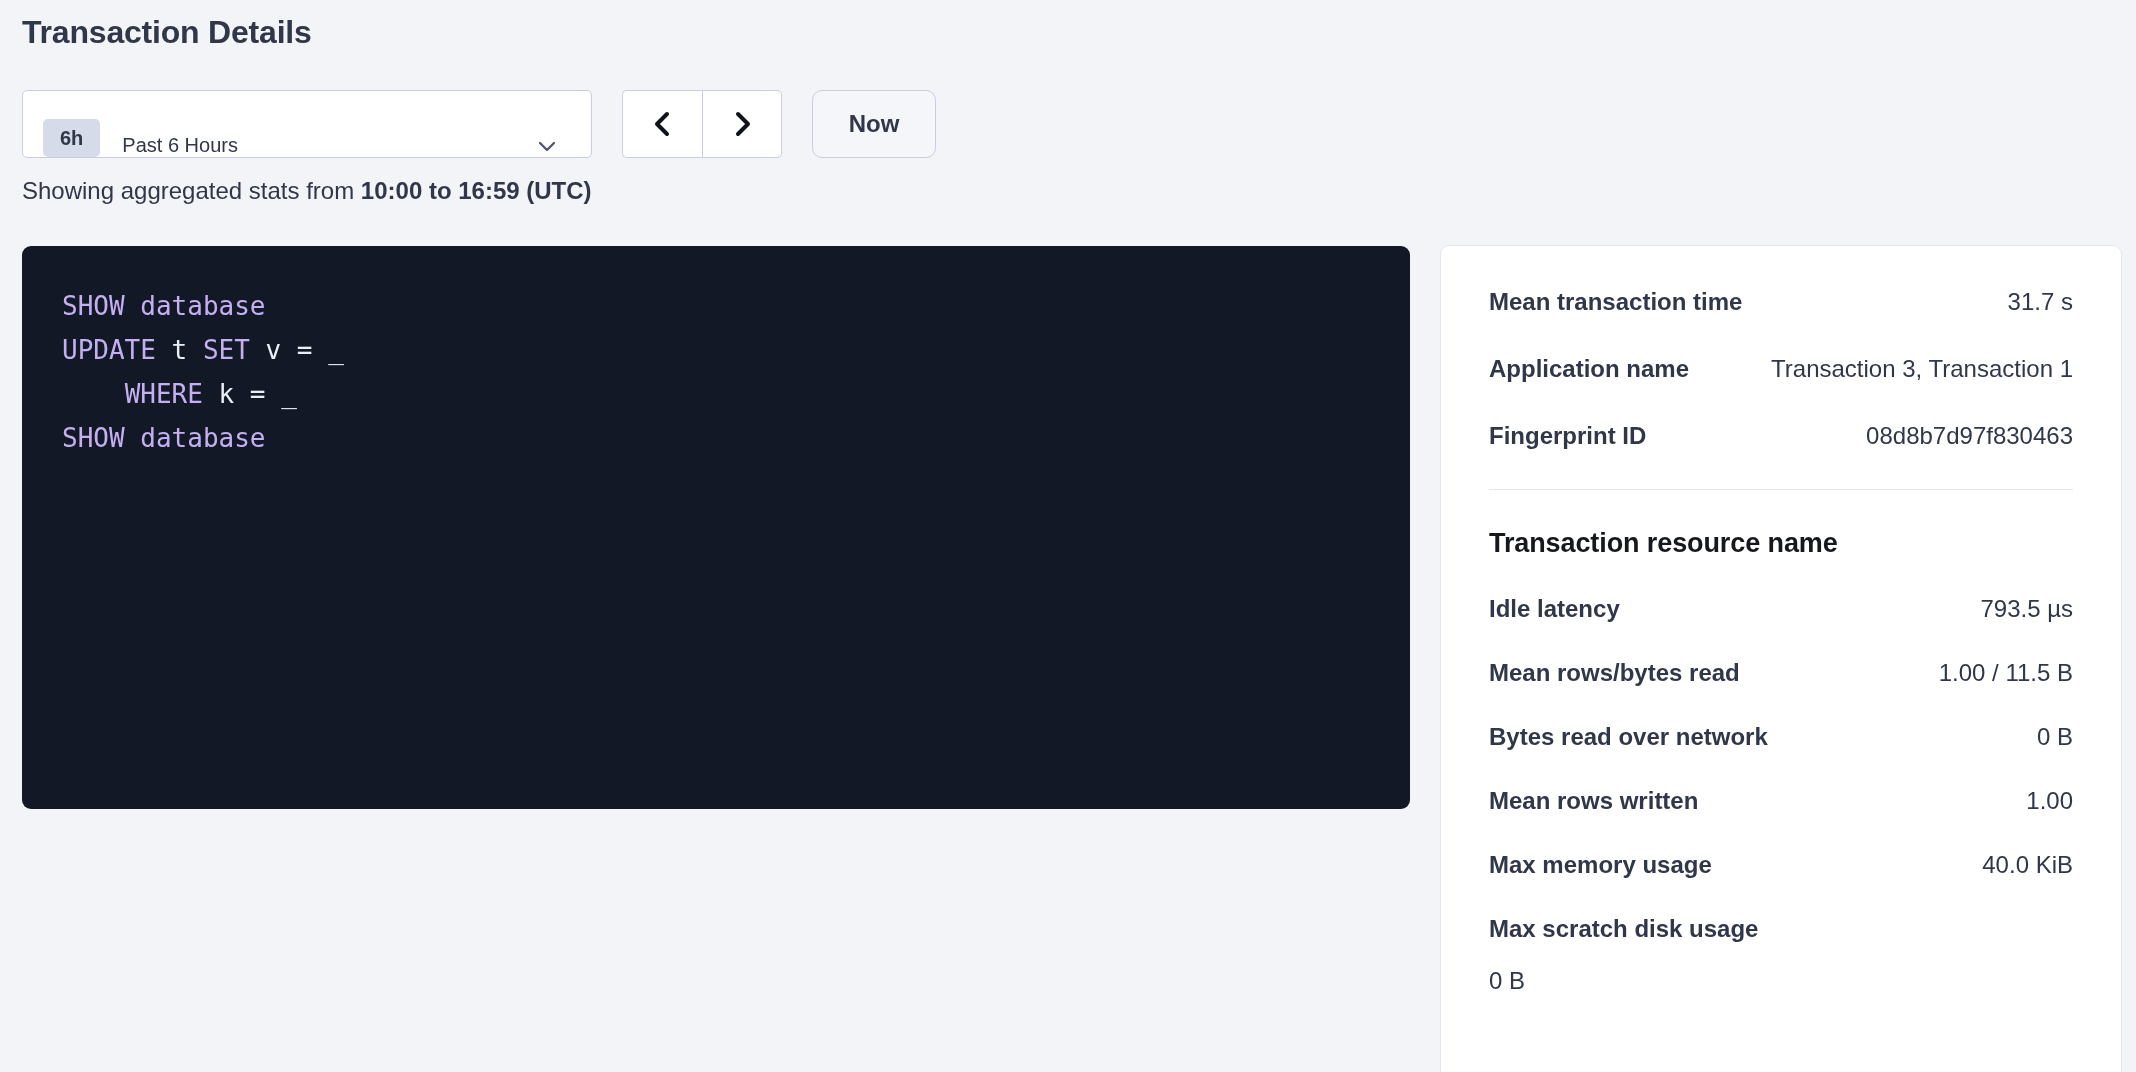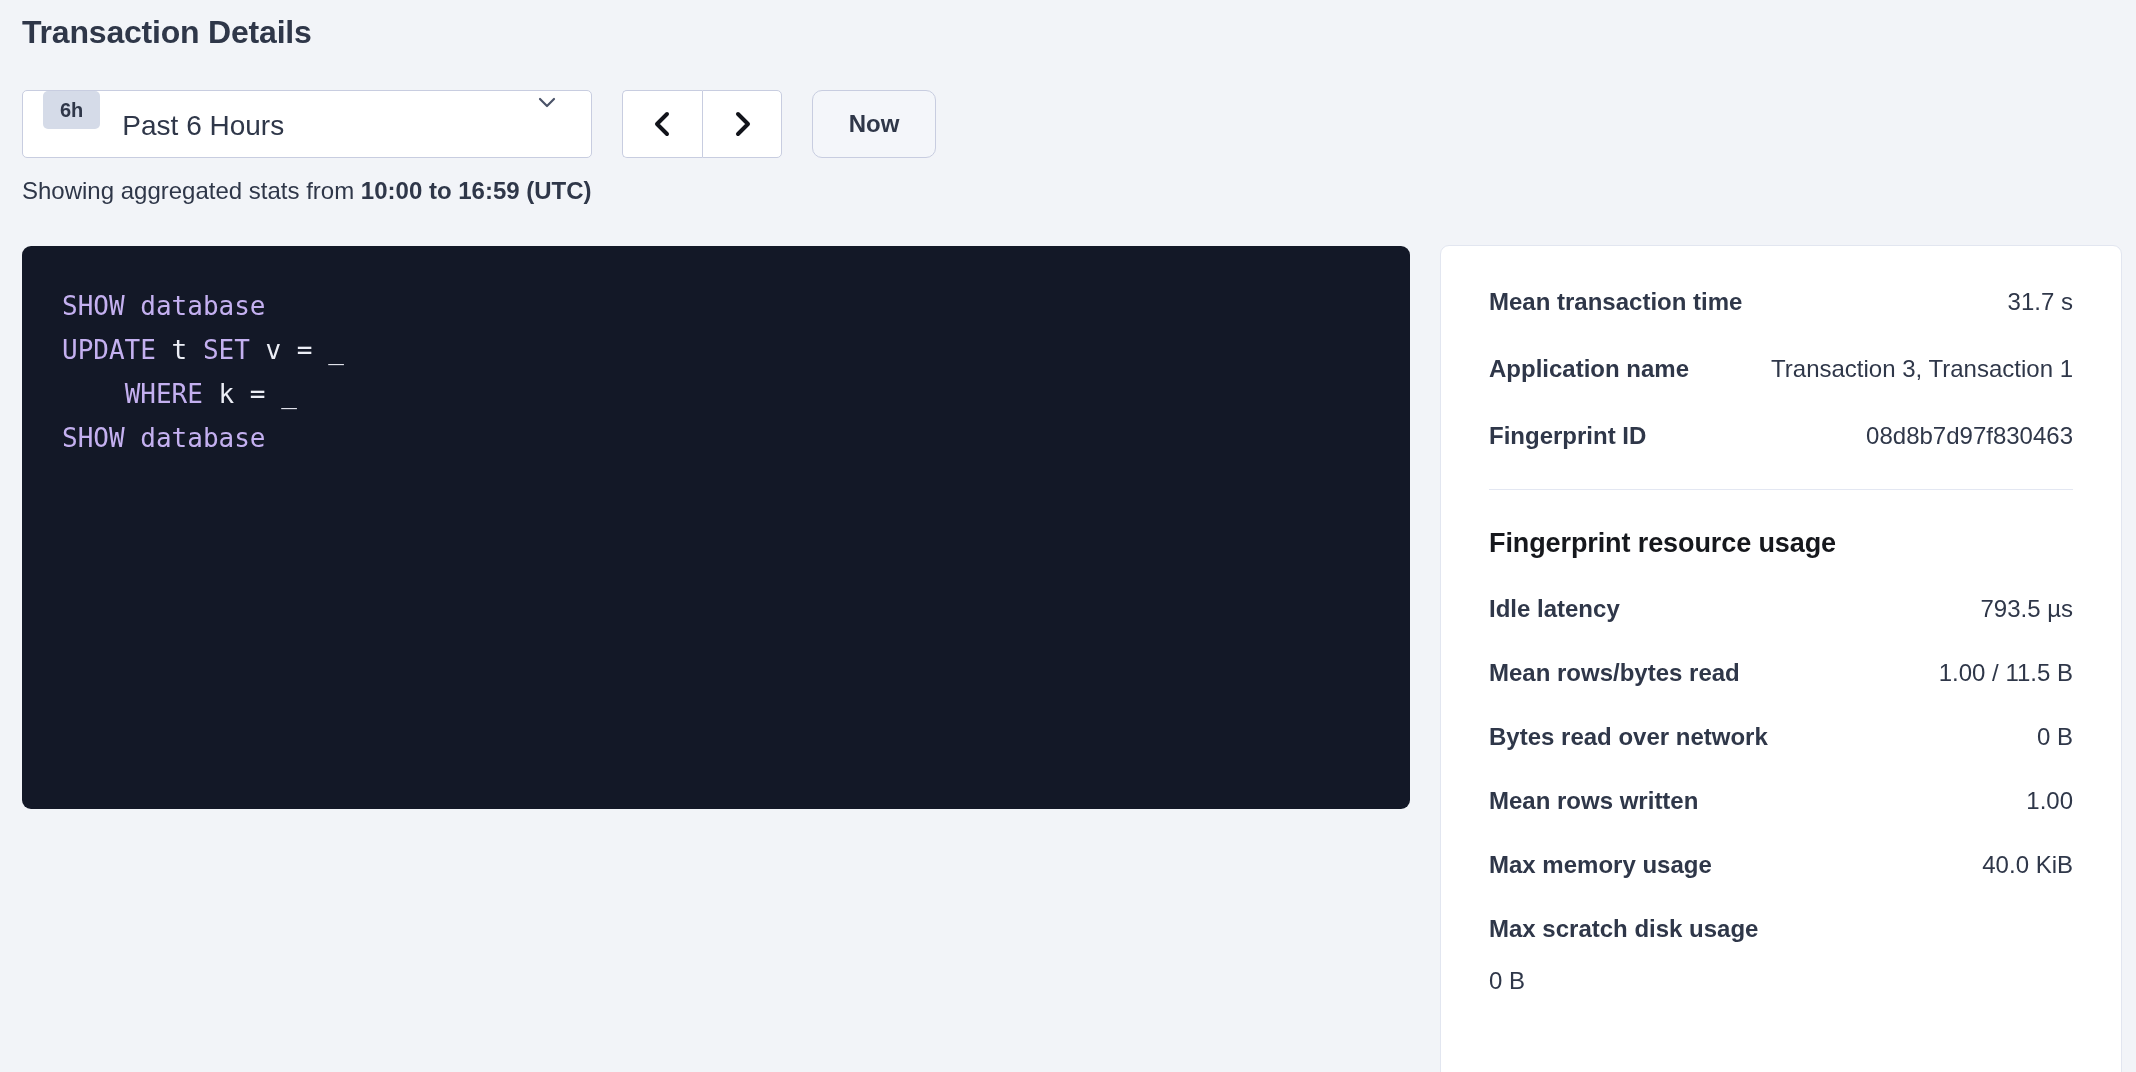--- a/index.html
+++ b/index.html
@@ -41,39 +41,39 @@
     gap: 30px;
   }
 
   .range-select {
     width: 570px;
     height: 68px;
     background: #ffffff;
     border: 1px solid #c8cde0;
     border-radius: 5px;
     display: flex;
-    align-items: flex-start;
+    align-items: flex-end;
     padding: 0 29px 0 20px;
     cursor: pointer;
   }
 
   .range-badge {
     background: #d5dbe8;
     color: #2f3749;
     font-size: 20px;
     font-weight: bold;
     border-radius: 5px;
     padding: 9px 17px;
     line-height: 1;
     margin-right: 22px;
     white-space: nowrap;
   }
 
   .range-label {
-    font-size: 28px;
+    font-size: 20px;
     color: #2f3749;
     flex: 1;
     white-space: nowrap;
     margin-top: 19px;
   }
 
   .chevron-down {
     width: 22px;
     height: 22px;
     flex: 0 0 auto;
@@ -260,21 +260,21 @@
           <span class="kv-val">Transaction 3, Transaction 1</span>
         </div>
         <div class="kv-row">
           <span class="kv-key">Fingerprint ID</span>
           <span class="kv-val">08d8b7d97f830463</span>
         </div>
       </div>
 
     <div class="card-divider"></div>
 
-    <div class="section-heading">Fingerprint resource usage</div>
+    <div class="section-heading">Transaction resource name</div>
 
     <div id="usage-list">
         <div class="kv-row usage-row">
           <span class="kv-key">Idle latency</span>
           <span class="kv-val">793.5 µs</span>
         </div>
         <div class="kv-row usage-row">
           <span class="kv-key">Mean rows/bytes read</span>
           <span class="kv-val">1.00 / 11.5 B</span>
         </div>

